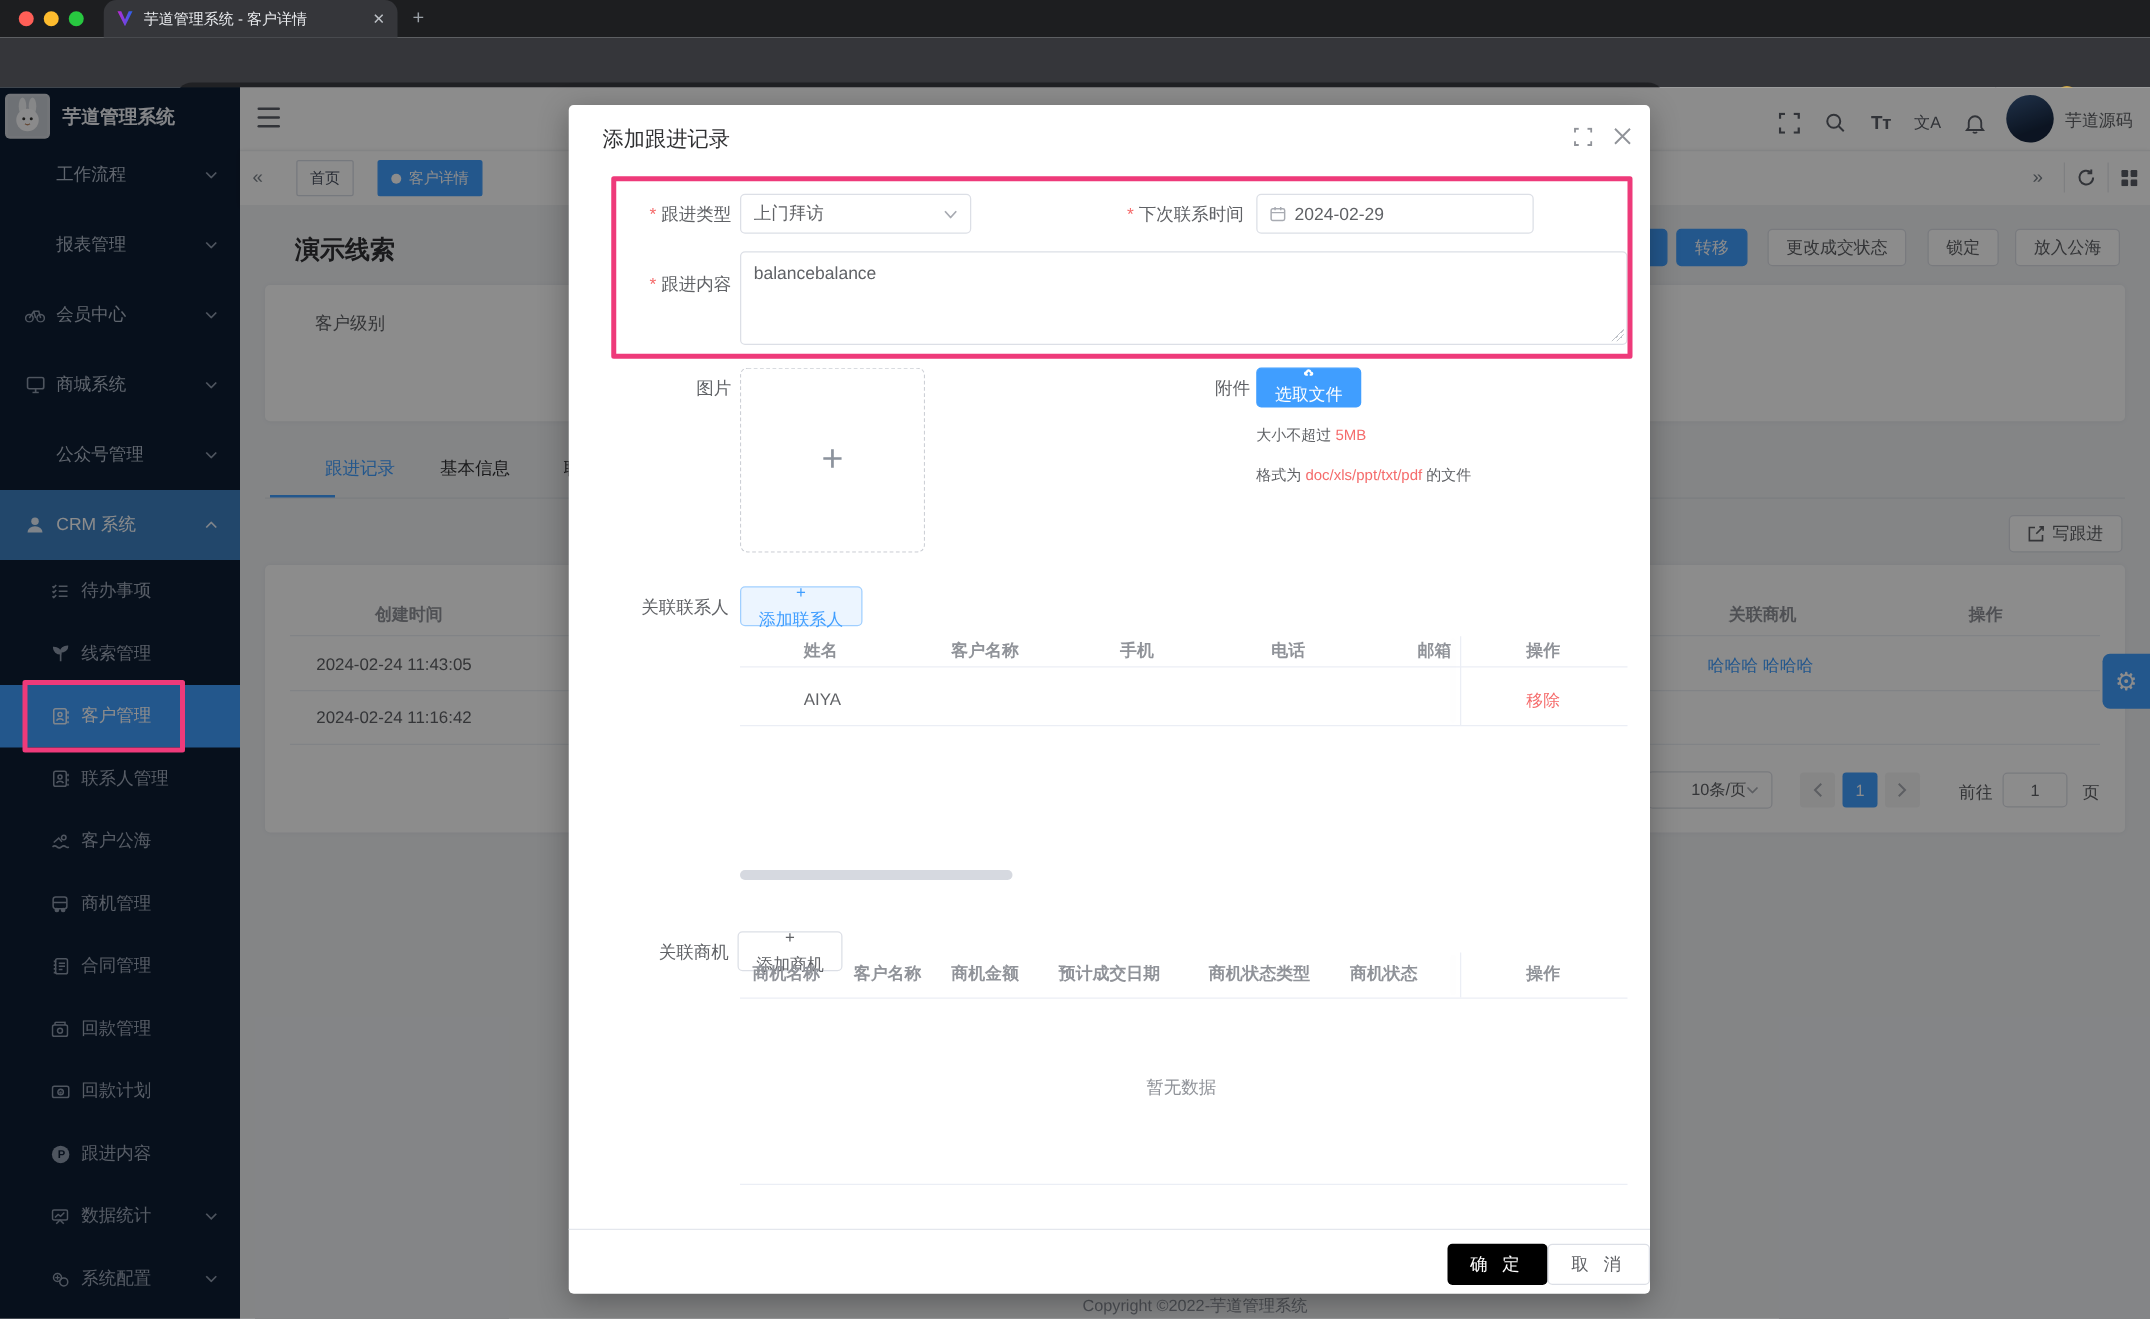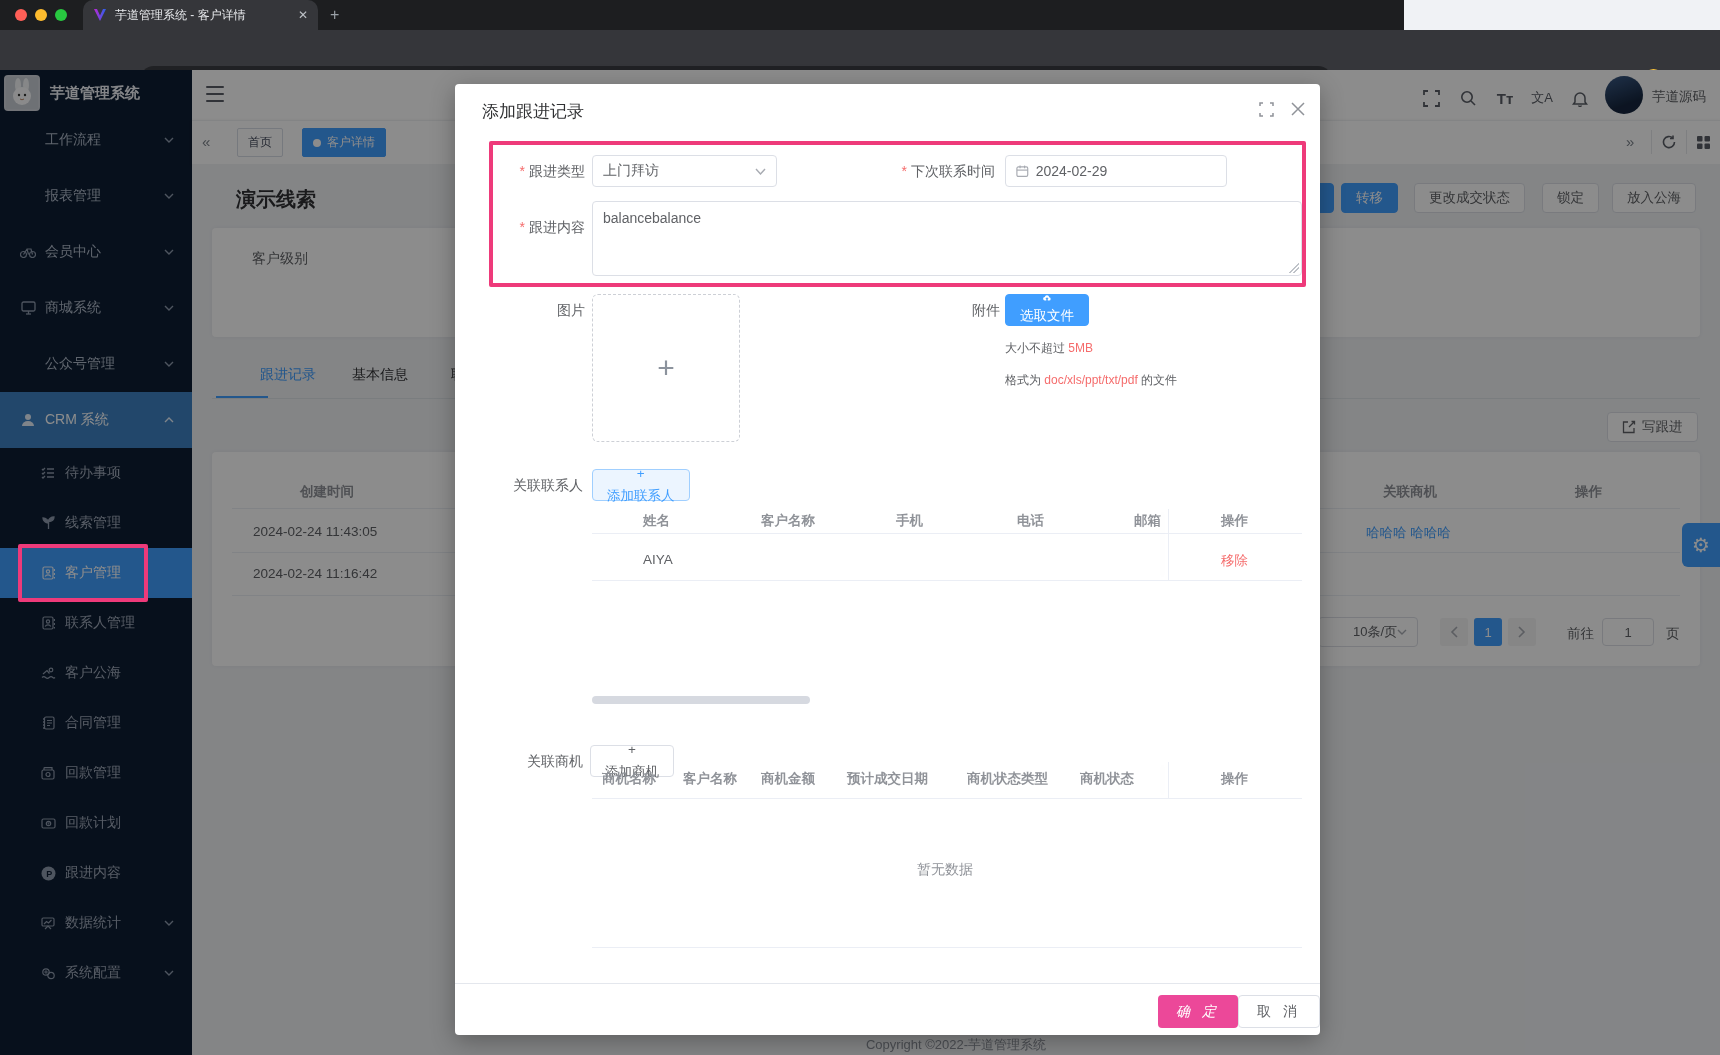--- a/index.html
+++ b/index.html
@@ -2,21 +2,21 @@
 <html><head>
 <meta charset="utf-8">
 <style>
   * { margin:0; padding:0; box-sizing:border-box; }
   html,body { width:1720px; height:1055px; overflow:hidden; background:#000; }
   body { font-family:"Liberation Sans","DejaVu Sans",sans-serif; }
   .screen { position:relative; width:1720px; height:1055px; overflow:hidden; background:#f0f2f5; }
   .abs { position:absolute; }
 
   
-  .tabstrip { left:0; top:0; width:1404px; height:30px; background:#1d1e20; }
+  .tabstrip { left:0; top:0; width:1720px; height:30px; background:#1d1e20; }
   .tlight { width:12px; height:12px; border-radius:50%; top:9px; }
   .btab { left:83px; top:0; width:235px; height:30px; background:#35363a; border-radius:10px 10px 0 0; display:flex; align-items:center; padding:0 10px; gap:8px; }
   .btab-title { color:#e8eaed; font-size:12px; white-space:nowrap; overflow:hidden; flex:1; }
   .tab-x { color:#bdc1c6; font-size:12px; }
   .newtab { left:330px; top:7px; color:#9aa0a6; font-size:16px; line-height:16px; }
   .toolbar { left:0; top:30px; width:1720px; height:40px; background:#35363a; display:block; }
   .nav-ic { color:#c7cacd; font-size:17px; top:40px; line-height:20px; }
   .urlpill { left:140px; top:36px; width:1192px; height:28px; background:#202124; border-radius:14px; display:flex; align-items:center; padding:0 12px; gap:10px; }
   .info-ic { width:14px; height:14px; border:1.4px solid #c7cacd; border-radius:50%; color:#c7cacd; font-size:9px; display:flex; align-items:center; justify-content:center; font-family:"Liberation Serif",serif; font-style:italic; }
   .url-txt { color:#e8eaed; font-size:13px; flex:1; }
@@ -96,21 +96,21 @@
   .add-btn { height:32px; border-radius:4px; font-size:13.5px; display:flex; align-items:center; justify-content:center; gap:6px; padding:0 14px;flex-direction:column; }
   .add-btn.blue { background:#ecf5ff; border:1px solid #a0cfff; color:#409eff; }
   .add-btn.plain { background:#fff; border:1px solid #dcdfe6; color:#606266; }
   .mth { font-size:13.5px; color:#909399; font-weight:bold; }
   .mtd { font-size:13.5px; color:#606266; }
   .vdiv { width:1px; background:#ebeef5; box-shadow:-6px 0 6px rgba(0,0,0,.04); }
   .hthumb { height:8px; border-radius:4px; background:#d6d9e0; }
   .empty-txt { color:#909399; font-size:14px; }
   .m-footline { left:0px; top:899px; width:865px; height:1px; background:#e4e7ed; }
   .mbtn { height:33px; border-radius:4px; font-size:14px; display:flex; align-items:center; justify-content:center; padding:0 18px; letter-spacing:4px; }
-  .mbtn.primary { background:#ec4899; color:#fff;font-style:italic; }
+  .mbtn.primary { background:#000000; color:#fff; }
   .mbtn.plain { background:#fff; border:1px solid #dcdfe6; color:#606266; letter-spacing:4px; }
 
   .anno { border:4px solid #ee3a7a; z-index:60; border-radius:2px; }
   svg { display:block; }
 </style>
 </head>
 <body>
 
 <div class="screen">
 
@@ -322,20 +322,31 @@
             <svg width="15" height="13" viewBox="0 0 15 13" fill="none" stroke="currentColor" stroke-width="1.2">
               <circle cx="10" cy="3" r="1.8"></circle>
               <path d="M2 7 L6 3.5 L8.5 6.5"></path>
               <path d="M1 10.5 q1.8-1.6 3.6 0 q1.8 1.6 3.6 0 q1.8-1.6 3.6 0 q1.2 1 2.2 0"></path>
             </svg>
           </span>
         <span>客户公海</span>
       </div>
       <div class="mi l2">
         <span class="mic">
+            <svg width="14" height="14" viewBox="0 0 14 14" fill="none" stroke="currentColor" stroke-width="1.2">
+              <rect x="1.5" y="1.5" width="11" height="9.5" rx="2"></rect>
+              <line x1="1.5" y1="6" x2="12.5" y2="6"></line>
+              <circle cx="4.5" cy="12" r="1.3" fill="currentColor"></circle>
+              <circle cx="9.5" cy="12" r="1.3" fill="currentColor"></circle>
+            </svg>
+          </span>
+        <span>商机管理</span>
+      </div>
+      <div class="mi l2">
+        <span class="mic">
             <svg width="13" height="14" viewBox="0 0 13 14" fill="none" stroke="currentColor" stroke-width="1.2">
               <rect x="2.5" y="1" width="9.5" height="12" rx="1.5"></rect>
               <path d="M1 3 h2 M1 6 h2 M1 9 h2 M1 12 h2" stroke-width="1.4"></path>
               <path d="M5 4.5 h5 M5 7 h5 M5 9.5 h3"></path>
             </svg>
           </span>
         <span>合同管理</span>
       </div>
       <div class="mi l2">
         <span class="mic">

